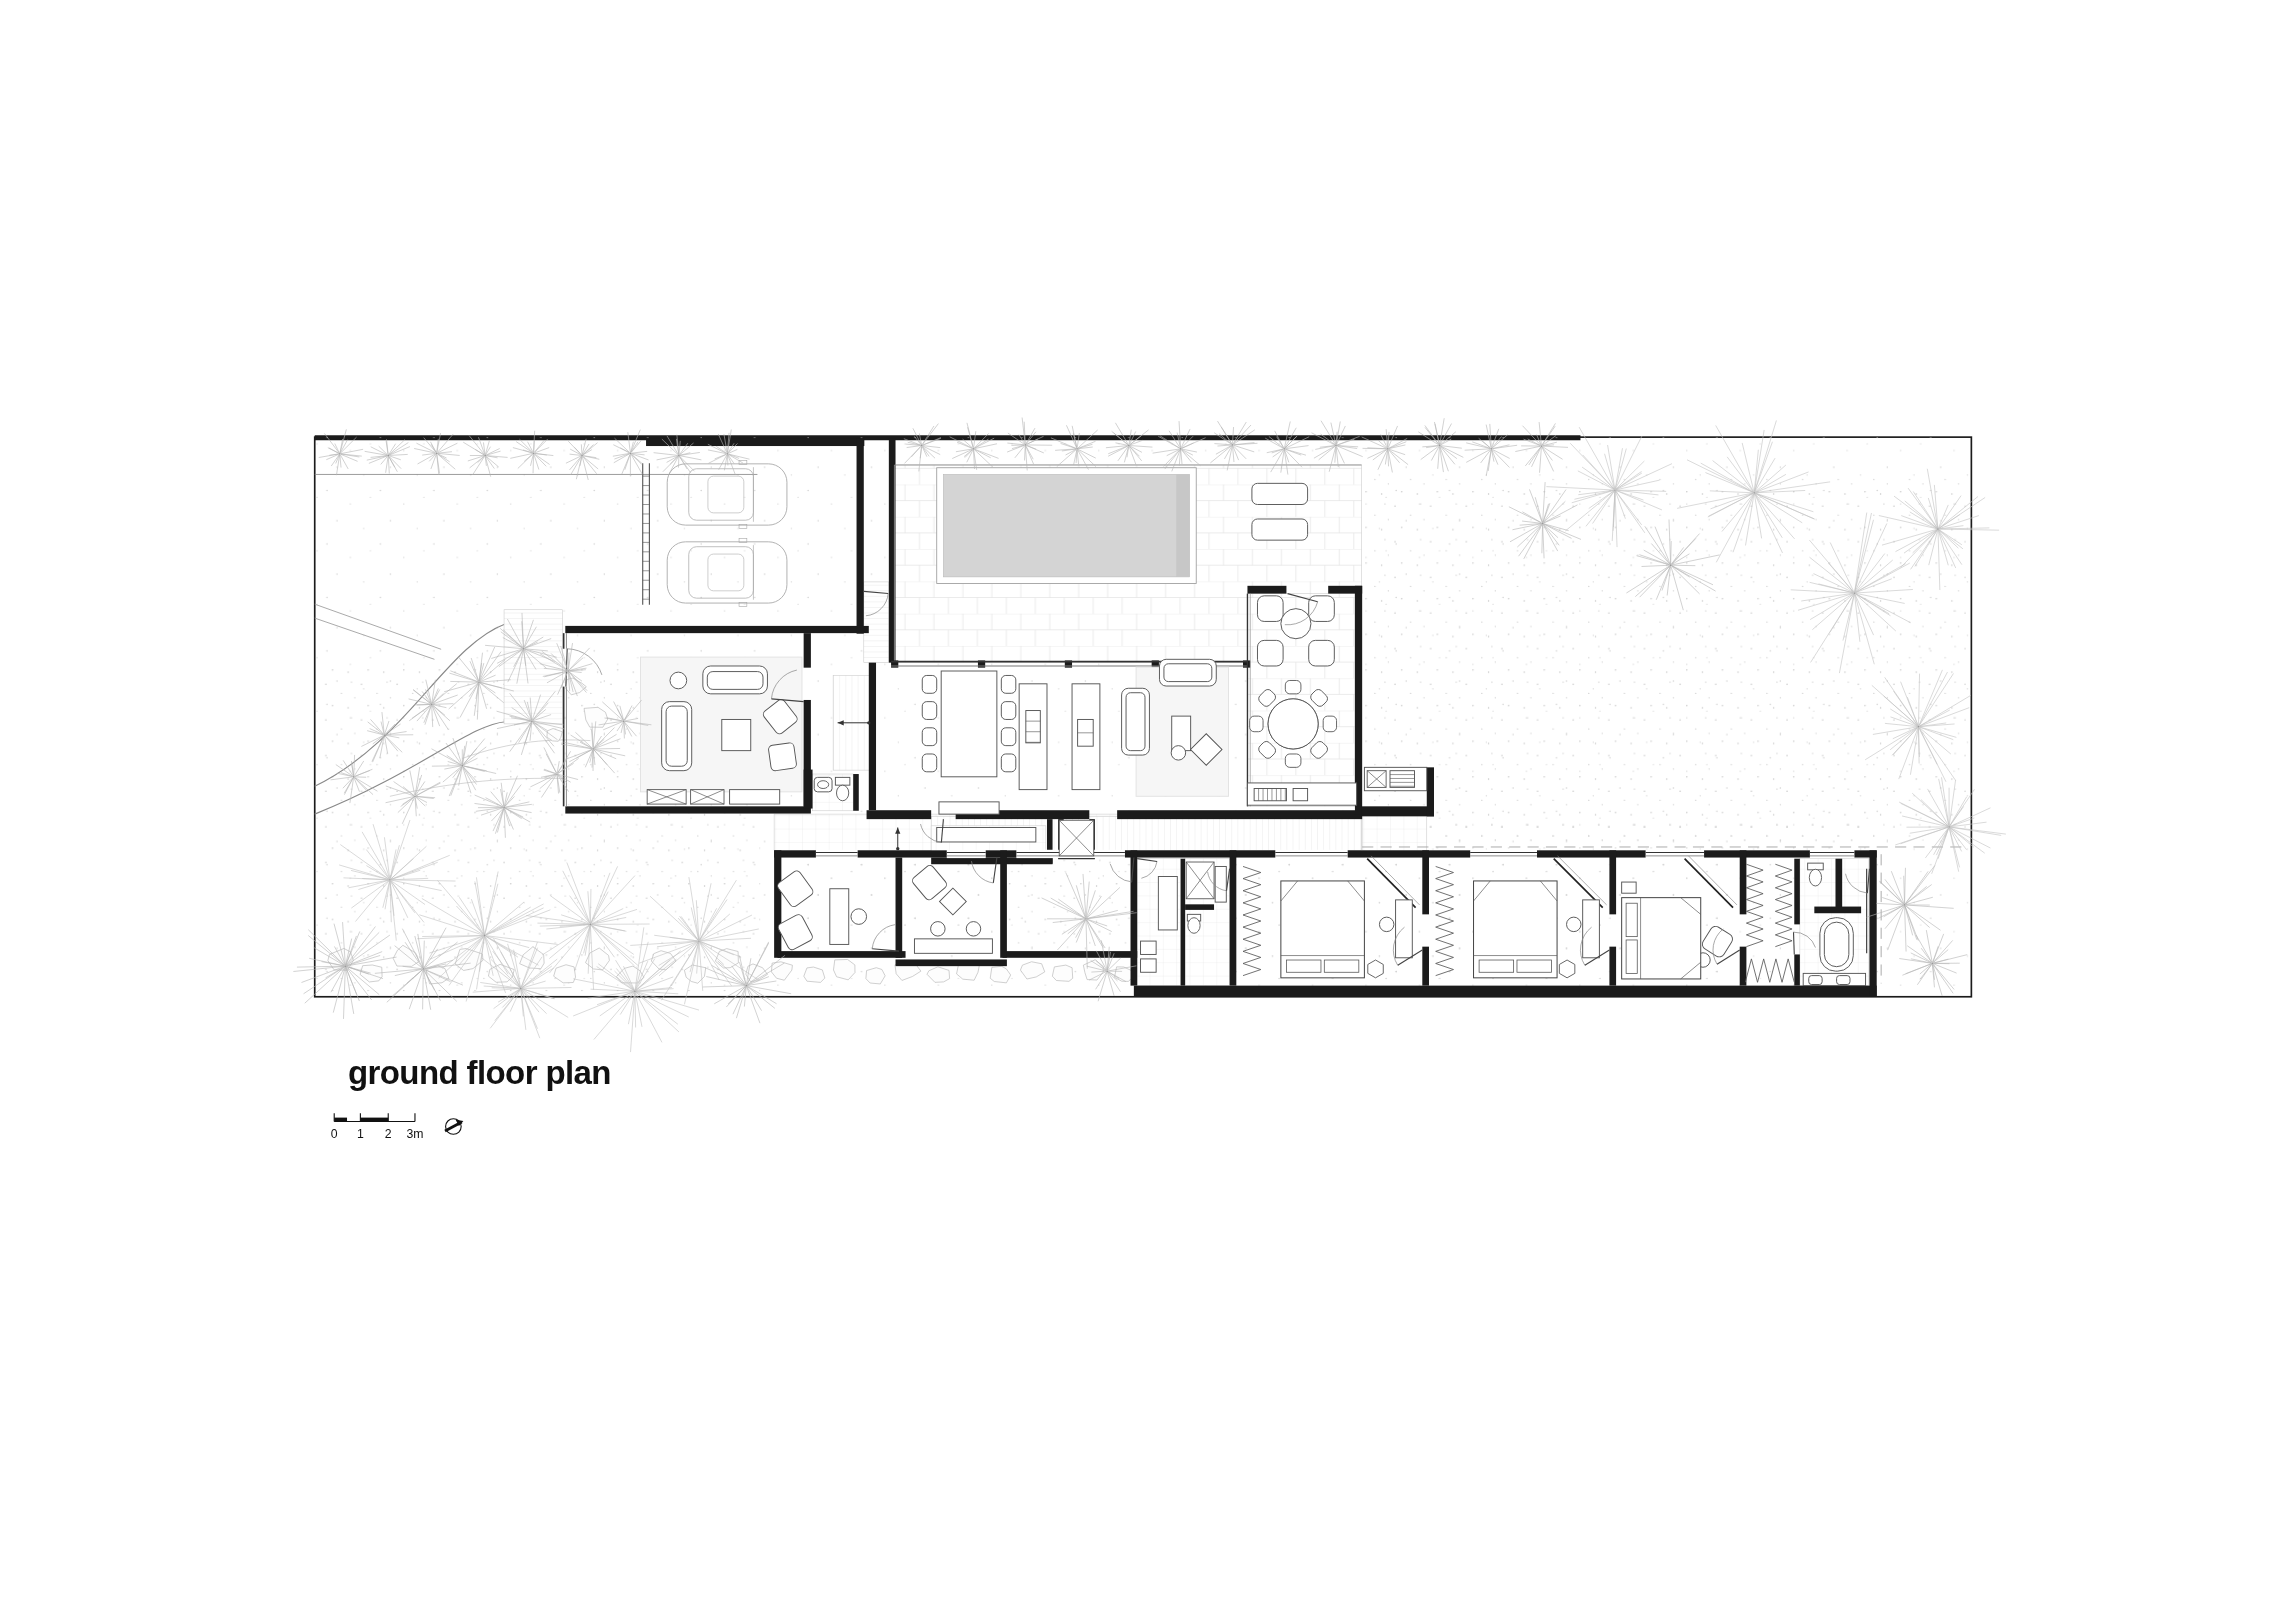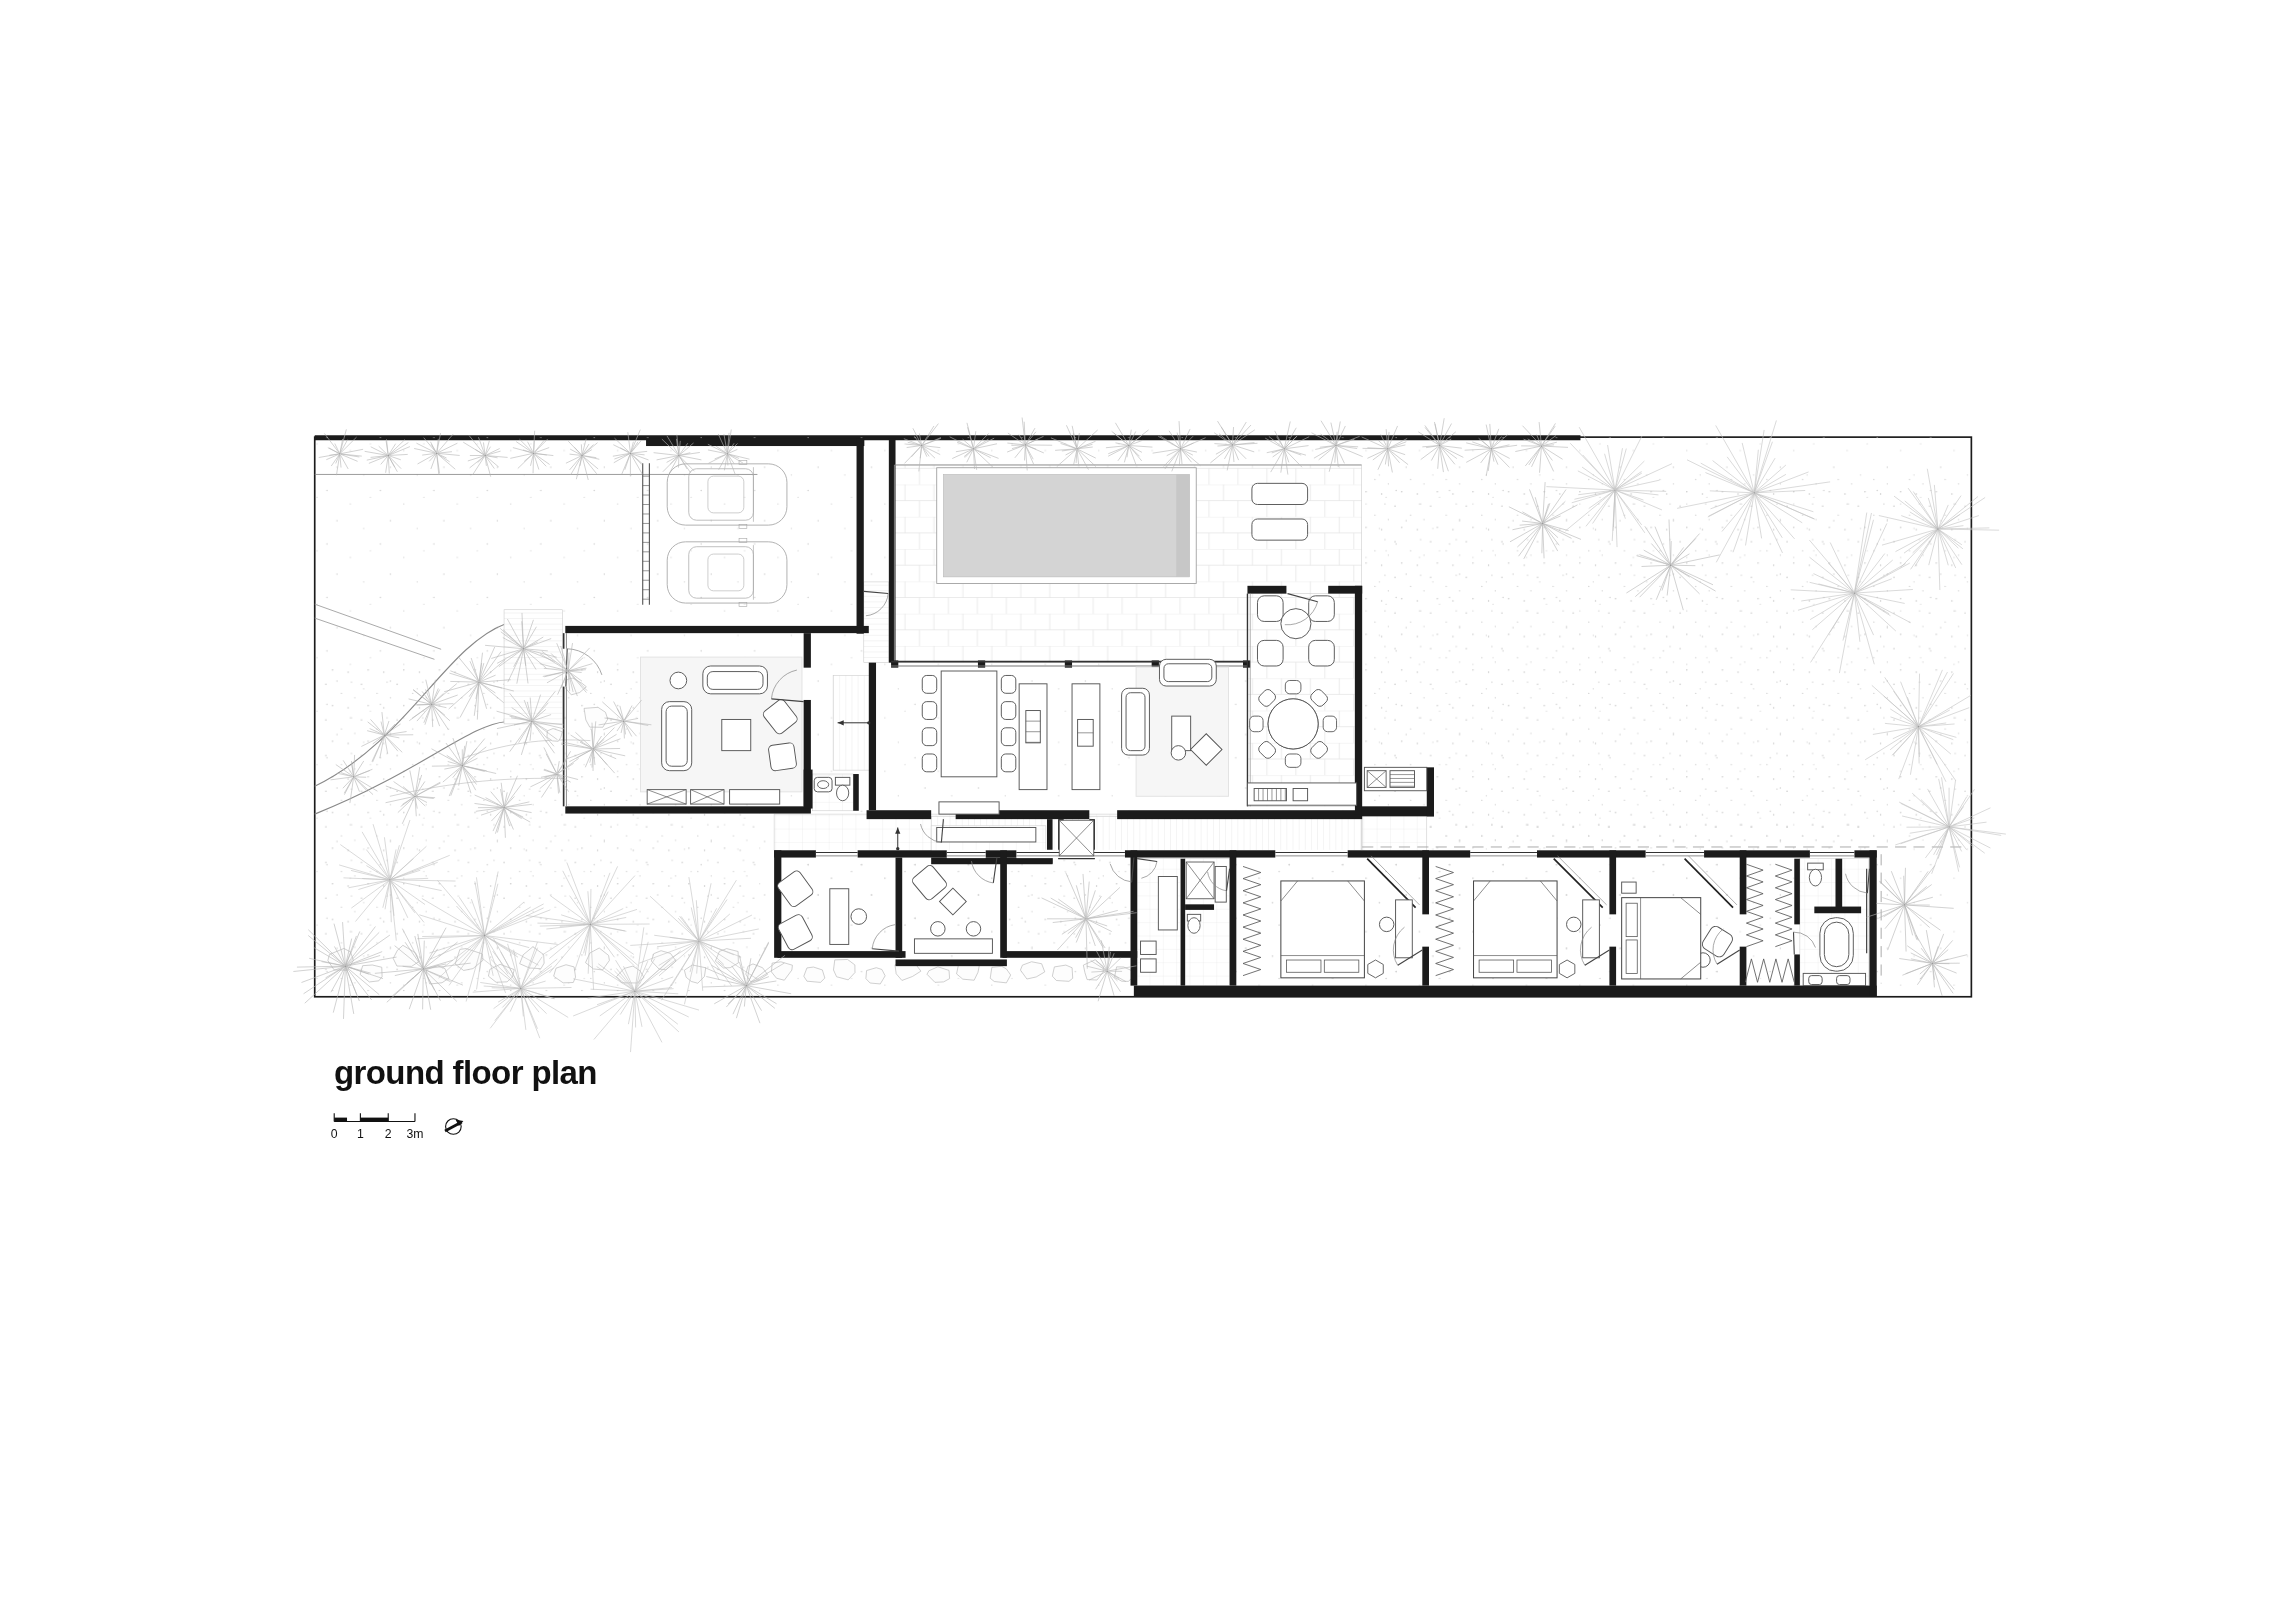--- a/index.html
+++ b/index.html
@@ -1,19 +1,19 @@
 <!DOCTYPE html>
 <html style="font-size:9px"><head>
 <meta charset="utf-8">
 <style>
   html,body{margin:0;padding:0;background:#fff;}
   #canvas{position:relative;width:2295px;height:1621px;background:#fff;overflow:hidden;
           font-family:"Liberation Sans",sans-serif;}
   #plan{position:absolute;left:0;top:0;}
-  .title{position:absolute;left:334px;top:1054px;font-size:33px;font-weight:700;color:#111;
+  .title{position:absolute;left:348px;top:1054px;font-size:33px;font-weight:700;color:#111;
          letter-spacing:-0.6px;white-space:nowrap;}
 </style>
 </head>
 <body>
 
 <div id="canvas">
   <svg id="plan" width="2295" height="1621" viewBox="0 0 4121 2911">
     <defs>
       <pattern id="dots" width="96" height="96" patternUnits="userSpaceOnUse">
         <circle cx="11" cy="17" r="1.3" fill="#d0d0d0"></circle>

